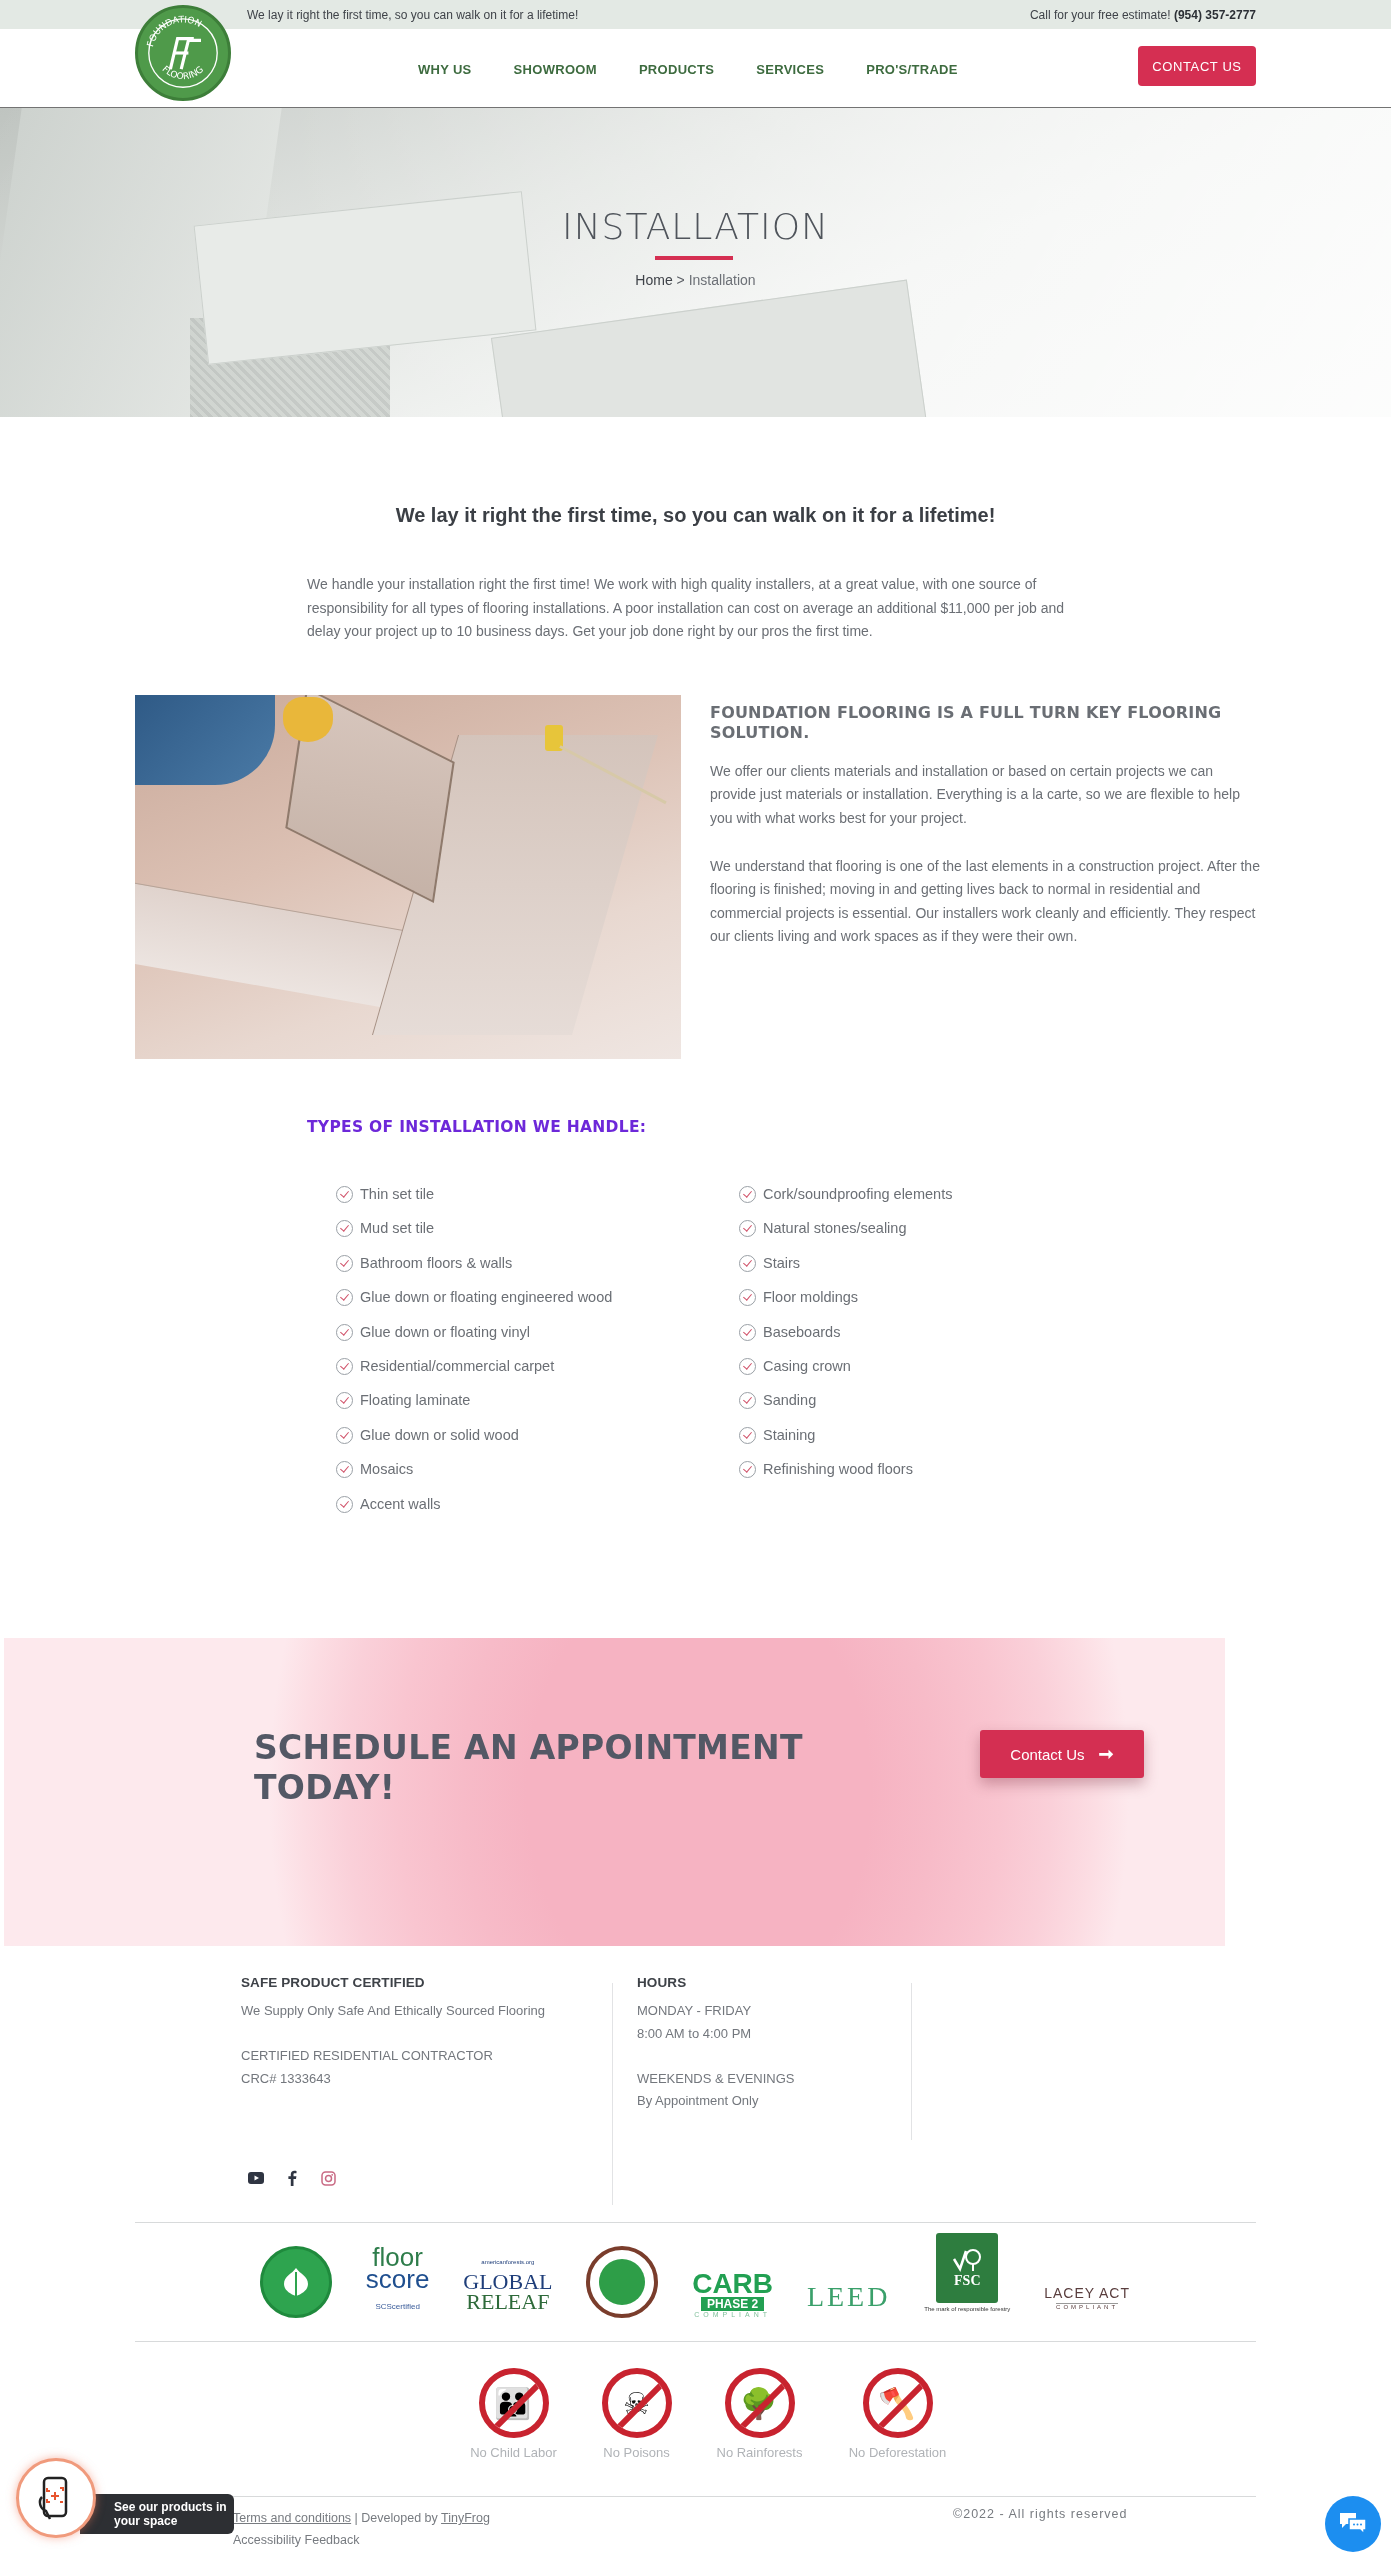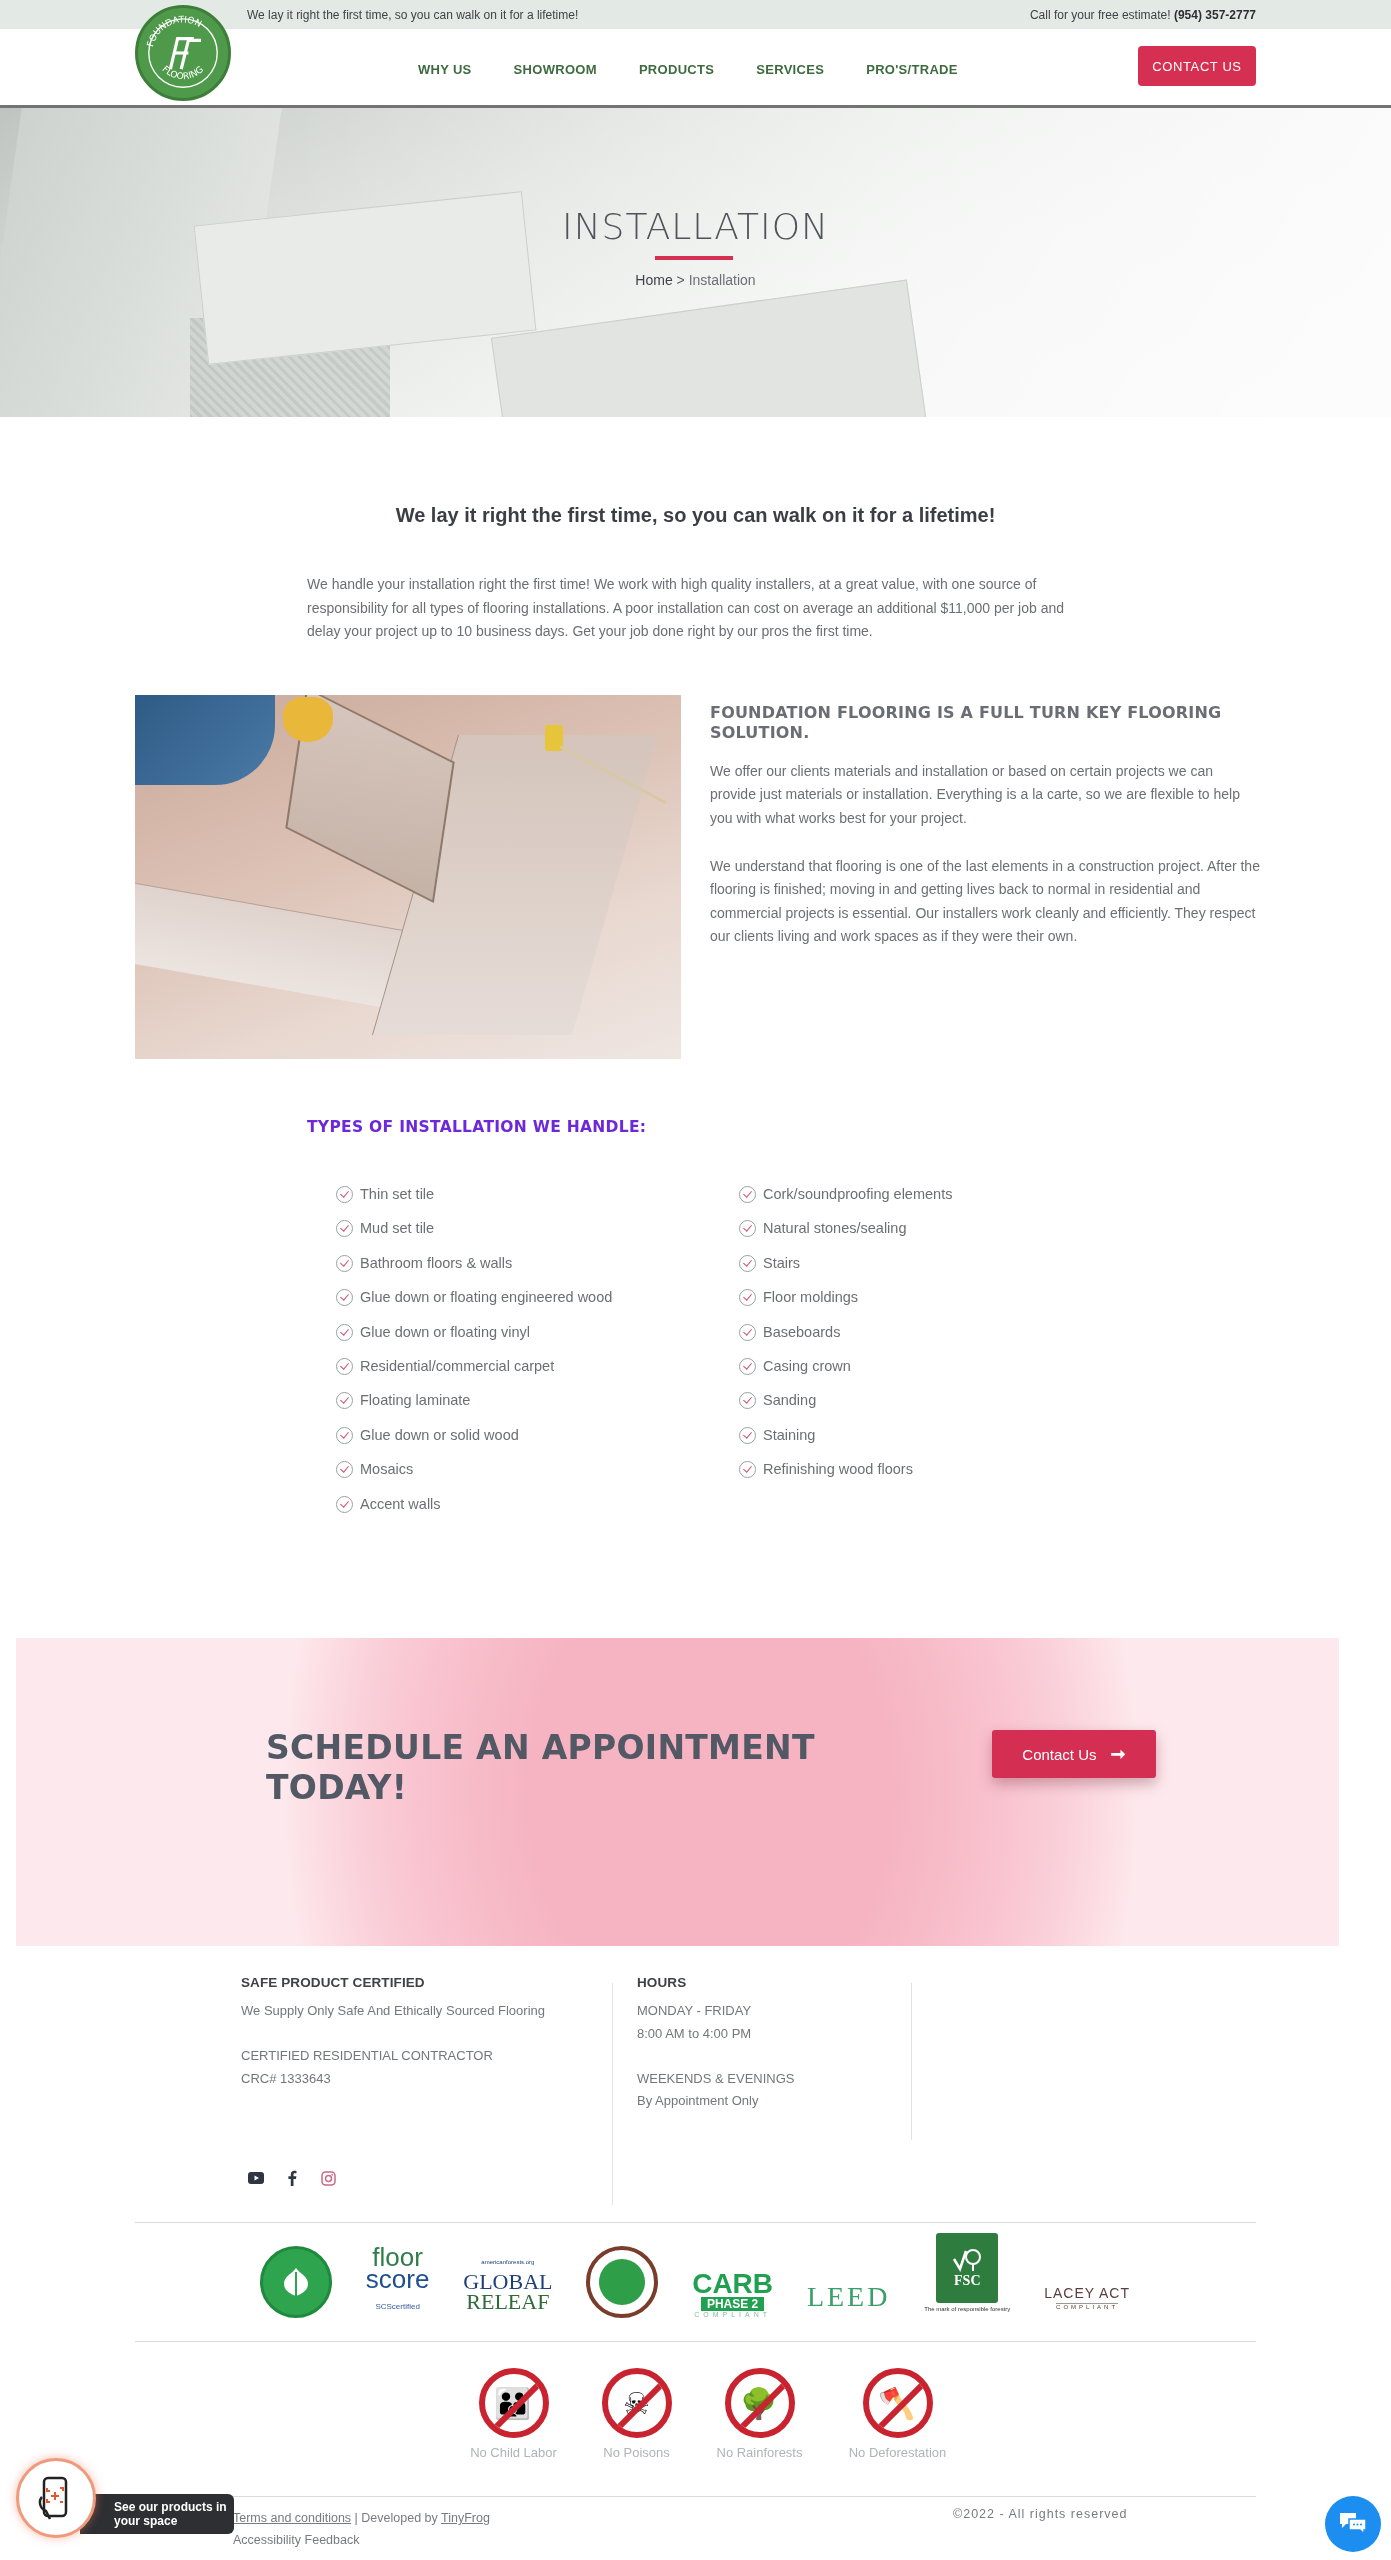--- a/index.html
+++ b/index.html
@@ -4,21 +4,21 @@
 <style>
 * { box-sizing: border-box; margin: 0; padding: 0; }
 html, body { width: 1391px; background: #ffffff; }
 body { font-family: "DejaVu Sans", sans-serif; color: #5b5f66; position: relative; height: 2560px; overflow: hidden; }
 
 .topbar { position: absolute; left: 0; top: 0; width: 1391px; height: 29px; background: #e3e9e4; font-size: 12px; color: #3f4349; }
 .topbar .tag { position: absolute; left: 247px; top: 8px; font-family: "Liberation Sans", sans-serif; }
 .topbar .call { position: absolute; right: 135px; top: 8px; font-family: "Liberation Sans", sans-serif; }
 .topbar .call b { font-weight: 700; color: #2b2f35; }
 
-.navbar { position: absolute; left: 0; top: 29px; width: 1391px; height: 79px; background: #fff; border-bottom: 3px solid #737373; }
+.navbar { position: absolute; left: 0; top: 29px; width: 1391px; height: 79px; background: #fff; border-bottom: 1px solid #737373; }
 .logo { position: absolute; left: 135px; top: 5px; width: 96px; height: 96px; border-radius: 50%; background: #4f9a4a; border: 3px solid #3d7e39; z-index: 3; }
 .logo svg { width: 100%; height: 100%; }
 .nav { position: absolute; left: 418px; top: 33px; display: flex; gap: 0; }
 .nav a { font-family: "Liberation Sans", sans-serif; font-size: 13px; font-weight: 700; color: #3d6b3f; letter-spacing: .3px; text-decoration: none; margin-right: 42px; }
 .nav-cta { position: absolute; left: 1138px; top: 17px; width: 118px; height: 40px; background: #d52f52; color: #fff; border-radius: 4px; font-family: "Liberation Sans", sans-serif; font-size: 13px; letter-spacing: .6px; display: flex; align-items: center; justify-content: center; }
 
 .hero { position: absolute; left: 0; top: 108px; width: 1391px; height: 309px; overflow: hidden;
   background:
     linear-gradient(120deg, rgba(255,255,255,0) 0%, rgba(255,255,255,.6) 60%, rgba(255,255,255,.85) 100%),
     linear-gradient(160deg, #bfc4c0 0%, #d9ddd9 35%, #e7eae7 60%, #eef0ee 100%); }
@@ -50,21 +50,21 @@
 .turnkey-p.p2 { top: 855px; }
 
 .types-title { position: absolute; left: 307px; top: 1118px; font-family: "DejaVu Sans", sans-serif; font-size: 15.5px; color: #6d28d9; letter-spacing: .3px; }
 .types-col { position: absolute; top: 1186px; list-style: none; }
 .types-col.left { left: 336px; }
 .types-col.right { left: 739px; }
 .types-col li { height: 34.4px; display: flex; align-items: flex-start; font-family: "Liberation Sans", sans-serif; font-size: 14.5px; color: #6b6f75; }
 .check { width: 17px; height: 17px; border: 1.3px solid #9aa0a6; border-radius: 50%; margin-right: 7px; margin-top: 0px; position: relative; flex: none; }
 .check::after { content: ""; position: absolute; left: 5px; top: 2px; width: 4px; height: 7px; border-right: 1.5px solid #d05068; border-bottom: 1.5px solid #d05068; transform: rotate(40deg); }
 
-.cta { position: absolute; left: 16px; top: 1638px; width: 1323px; height: 308px; overflow: hidden;
+.cta { position: absolute; left: 4px; top: 1638px; width: 1221px; height: 308px; overflow: hidden;
   background: radial-gradient(ellipse 430px 560px at 695px 154px, #f6b3c2 0%, #f6b3c2 40%, #f7bbc8 55%, #f9c5d0 70%, #fad0d9 82%, #fcdde3 92%, #fde9ed 100%); }
 .cta-title { position: absolute; left: 250px; top: 90px; width: 600px; font-family: "DejaVu Sans", sans-serif; font-weight: 700; font-size: 33px; line-height: 40px; color: #535865; letter-spacing: .3px; }
 .cta-btn { position: absolute; left: 976px; top: 92px; width: 164px; height: 48px; background: #d42f52; color: #fff; border-radius: 3px; box-shadow: 0 6px 14px rgba(120,40,60,.35); display: flex; align-items: center; justify-content: center; gap: 14px; font-family: "Liberation Sans", sans-serif; font-size: 15px; }
 .cta-btn .arrow { font-size: 18px; font-weight: 700; }
 
 .footer-cols { position: absolute; left: 0; top: 1975px; width: 1391px; height: 240px; padding-left: 20px; }
 .fcol { position: absolute; top: 0; font-family: "Liberation Sans", sans-serif; font-size: 13px; color: #73777d; }
 .fcol h4 { font-size: 13.5px; font-weight: 700; color: #3e4248; margin-bottom: 10px; letter-spacing: .1px; }
 .fcol p { line-height: 22.5px; }
 .fcol .gap { height: 22.5px; }

